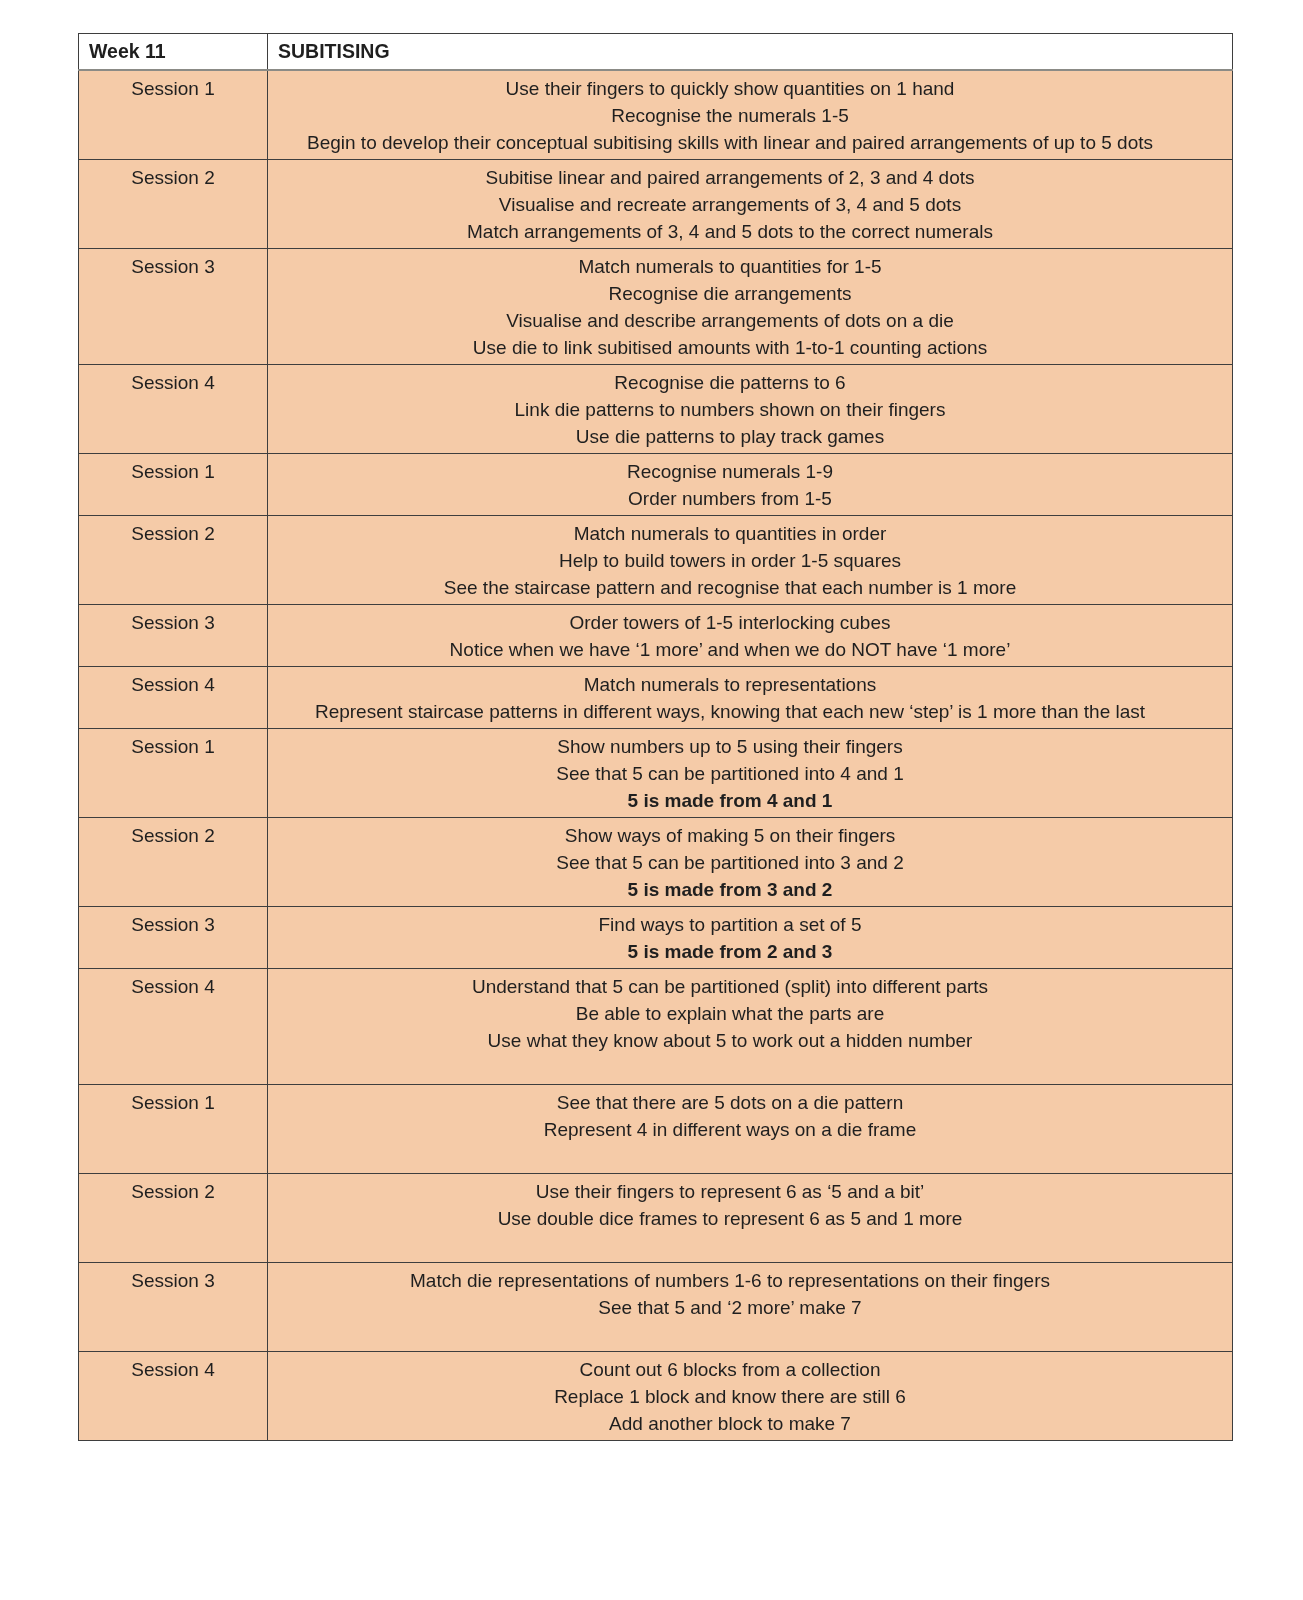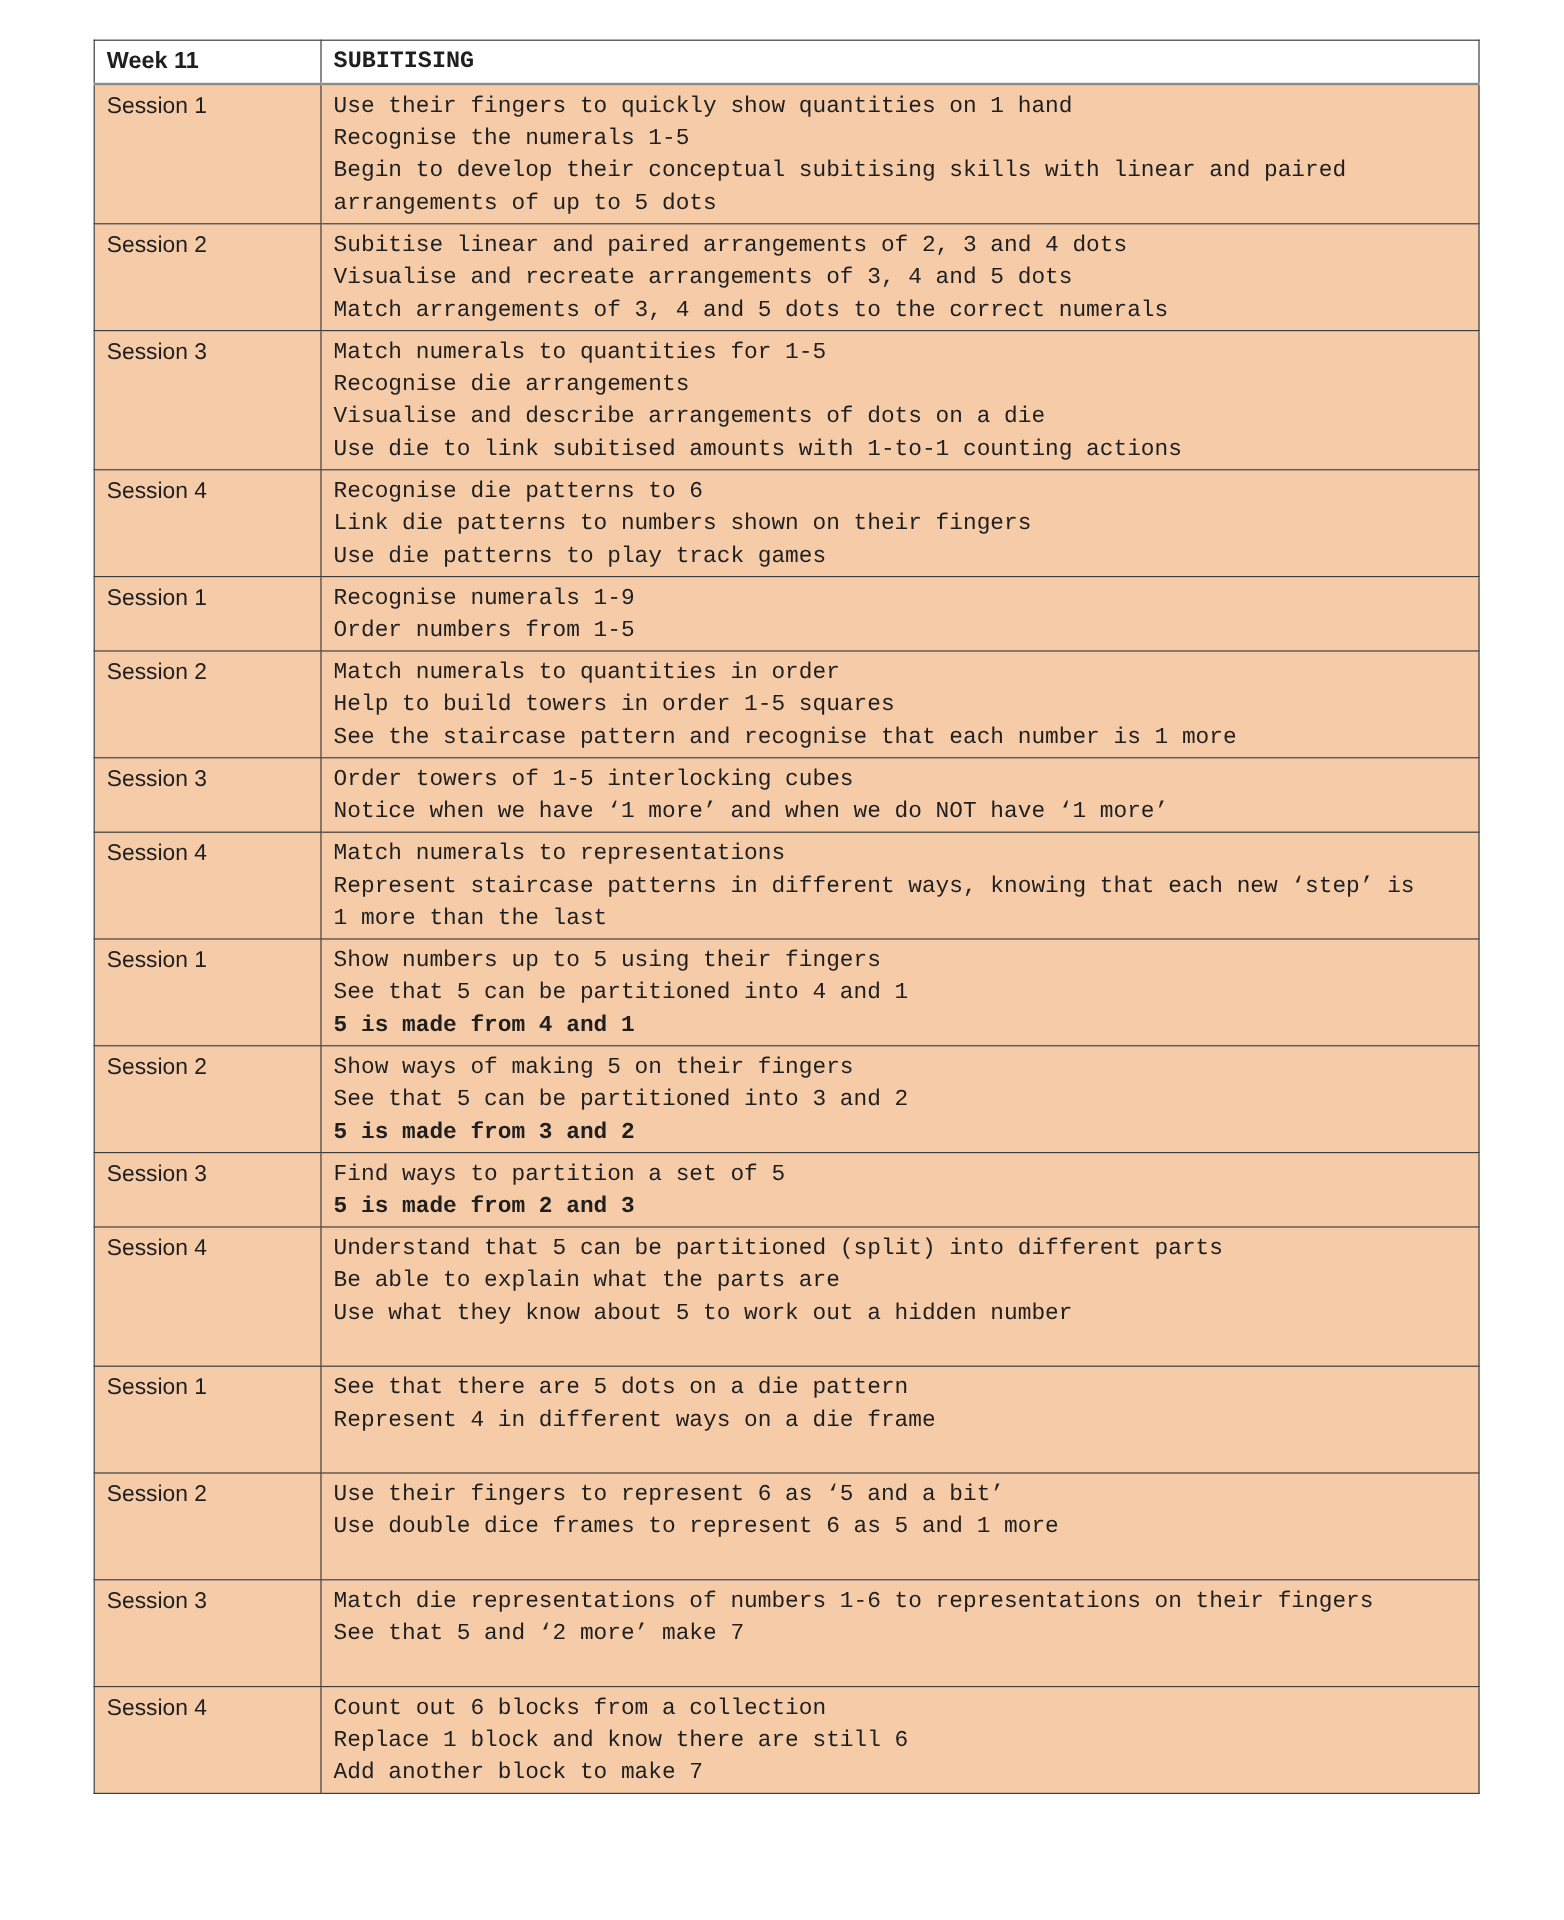--- a/index.html
+++ b/index.html
@@ -39,27 +39,27 @@
     line-height: 27px;
     padding: 4px 10px 4px 10px;
   }
   tr.week-row.first td {
     border-bottom: 2px solid var(--header-divider, #8b8b86);
   }
   tr.session-row td {
     background: var(--session-fill, #f5cba8);
     font-size: 19px;
     line-height: 27px;
+    text-align: center;
   }
   td.label-cell {
     padding: 4px 10px 3px 10px;
   }
   td.content-cell {
     padding: 4px 50px 3px 10px;
-    font-family: Liberation Mono, monospace;
   }
   .line { min-height: 27px; }
   .line.bold { font-weight: 700; }
   .spacer-line { height: 27px; }
 </style>
 </head>
 <body style="--session-fill: #f5cba8; --header-fill: #ffffff; --border-color: #3e3e3e; --text-color: #1f1f1f; --header-divider: #8b8b86;">
 
 <div class="table-wrap">
   <table class="schedule">

